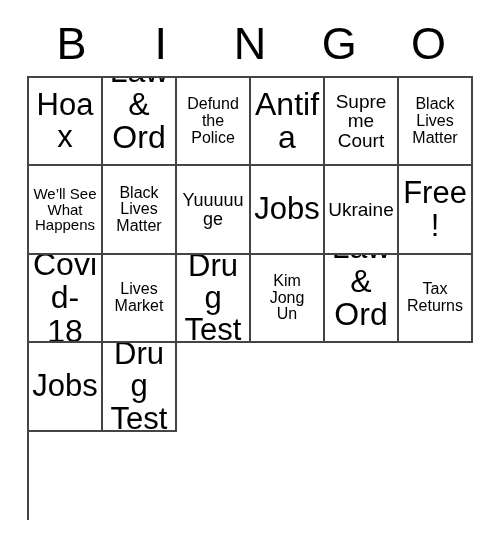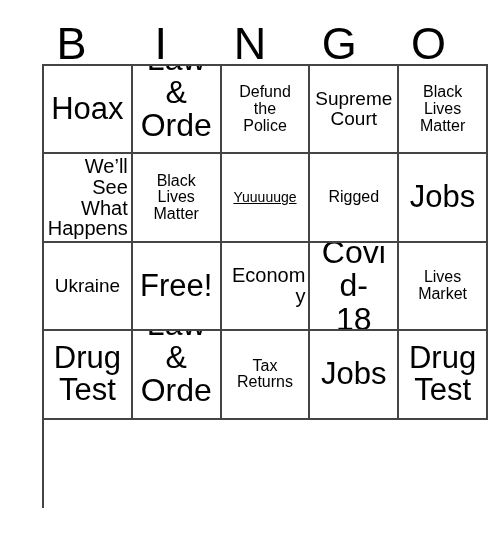--- a/index.html
+++ b/index.html
@@ -41,30 +41,29 @@
     line-height: 1;
     letter-spacing: 0;
     color: #000000;
     user-select: none;
   }
 
   
   #grid {
     position: absolute;
     left: 27px;
-    top: 64px;
+    top: 76px;
     width: 446px;
     height: 444px;
     display: grid;
-    grid-template-columns: repeat(5, 1fr);
+    grid-template-columns: repeat(6, 1fr);
     grid-template-rows: repeat(5, 1fr);
     border-top: 2px solid #444444;
     border-left: 2px solid #444444;
     box-sizing: border-box;
-    margin-left: 15px;
   }
   .cell {
     border-right: 2px solid #444444;
     border-bottom: 2px solid #444444;
     box-sizing: border-box;
     display: flex;
     align-items: center;
     justify-content: center;
     text-align: center;
     padding: 2px 3px;
@@ -78,22 +77,22 @@
     color: #000000;
     white-space: pre-line;
     word-break: break-word;
   }
 
   
   .fs-xl  { font-size: 31px; }
   .fs-lg  { font-size: 32px; }
   .fs-md  { font-size: 16px; }
   .fs-sm  { font-size: 19px; }
-  .fs-xs  { font-size: 20px; text-align: right; }
-  .fs-xxs { font-size: 14px; text-decoration: underline; }
+  .fs-xs  { font-size: 15px; }
+  .fs-xxs { font-size: 18px; }
 </style>
 </head>
 <body>
 
 <div id="bingo-card">
 
   <div id="header-row">
       <div class="header-letter">B</div>
       <div class="header-letter">I</div>
       <div class="header-letter">N</div>
@@ -108,20 +107,23 @@
       <div class="cell">
         <span class="cell-text fs-lg">Law &amp;
 Order</span>
       </div>
       <div class="cell">
         <span class="cell-text fs-md">Defund
 the
 Police</span>
       </div>
       <div class="cell">
+        <span class="cell-text fs-lg">Antifa</span>
+      </div>
+      <div class="cell">
         <span class="cell-text fs-sm">Supreme
 Court</span>
       </div>
       <div class="cell">
         <span class="cell-text fs-md">Black
 Lives
 Matter</span>
       </div>
       <div class="cell">
         <span class="cell-text fs-xs">We’ll See
@@ -130,45 +132,44 @@
       </div>
       <div class="cell">
         <span class="cell-text fs-md">Black
 Lives
 Matter</span>
       </div>
       <div class="cell">
         <span class="cell-text fs-xxs">Yuuuuuge</span>
       </div>
       <div class="cell">
-        <span class="cell-text fs-md">Rigged</span>
-      </div>
-      <div class="cell">
         <span class="cell-text fs-xl">Jobs</span>
       </div>
       <div class="cell">
         <span class="cell-text fs-sm">Ukraine</span>
       </div>
       <div class="cell">
         <span class="cell-text fs-xl">Free!</span>
-      </div>
-      <div class="cell">
-        <span class="cell-text fs-xs">Economy</span>
       </div>
       <div class="cell">
         <span class="cell-text fs-lg">Covid-
 18</span>
       </div>
       <div class="cell">
         <span class="cell-text fs-md">Lives
 Market</span>
       </div>
       <div class="cell">
         <span class="cell-text fs-xl">Drug
 Test</span>
+      </div>
+      <div class="cell">
+        <span class="cell-text fs-md">Kim
+Jong
+Un</span>
       </div>
       <div class="cell">
         <span class="cell-text fs-lg">Law &amp;
 Order</span>
       </div>
       <div class="cell">
         <span class="cell-text fs-md">Tax
 Returns</span>
       </div>
       <div class="cell">

